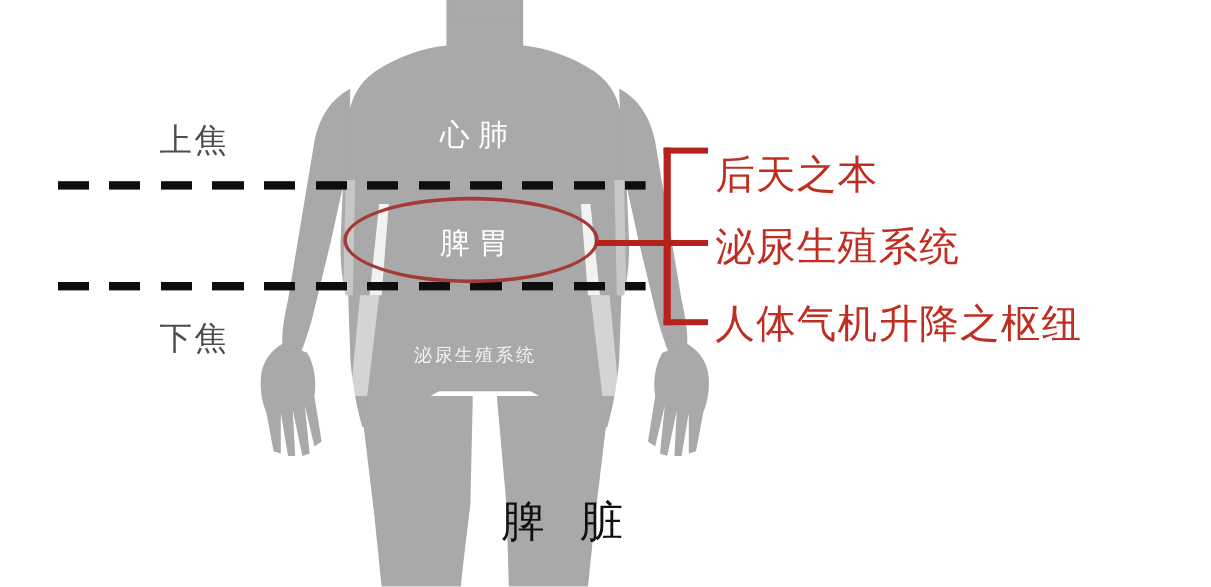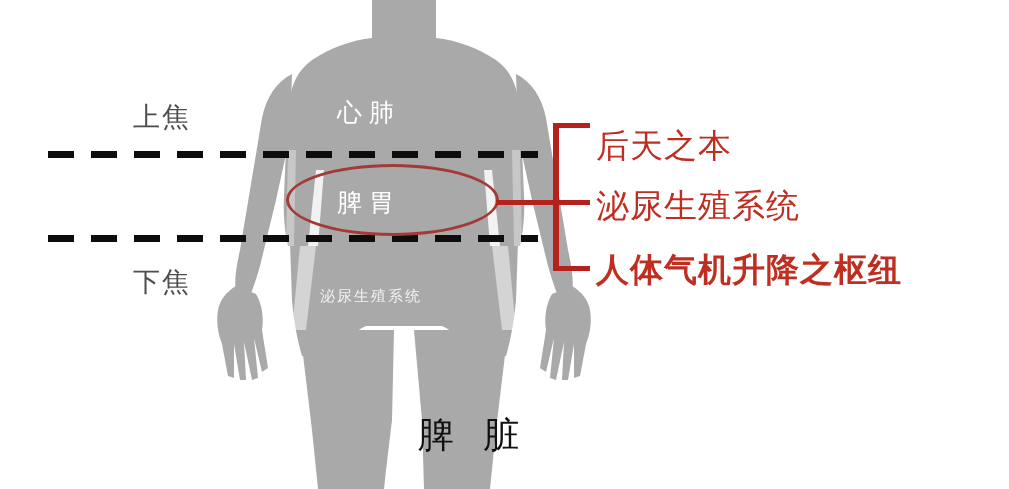--- a/index.html
+++ b/index.html
@@ -53,20 +53,21 @@
   #jiao-upper { left: 133px; top: 99px; }
   #jiao-middle { left: 133px; top: 186px; }
   #jiao-lower { left: 133px; top: 264px; text-align: center; }
 
   
   .organ-label {
     position: absolute;
     color: #ffffff;
     white-space: nowrap;
     font-family: "DejaVu Sans", "Liberation Sans", sans-serif;
+    text-align: center;
   }
   #organ-heart-lung {
     left: 330px;
     top: 96px;
     width: 130px;
     font-size: 25px;
     letter-spacing: 7px;
     text-indent: 7px;
   }
   #organ-spleen-stomach {
@@ -131,21 +132,21 @@
   .red-text {
     position: absolute;
     color: #bf2e21;
     white-space: nowrap;
     font-family: "DejaVu Sans", "Liberation Sans", sans-serif;
     font-size: 33px;
     letter-spacing: 1px;
   }
   #note-1 { left: 596px; top: 124px; }
   #note-2 { left: 596px; top: 184px; }
-  #note-3 { left: 596px; top: 248px; font-weight: bold; }
+  #note-3 { left: 596px; top: 248px; }
 
   
   #caption {
     position: absolute;
     left: 0;
     top: 411px;
     width: 937px;
     text-align: center;
     font-size: 36px;
     letter-spacing: 9px;

